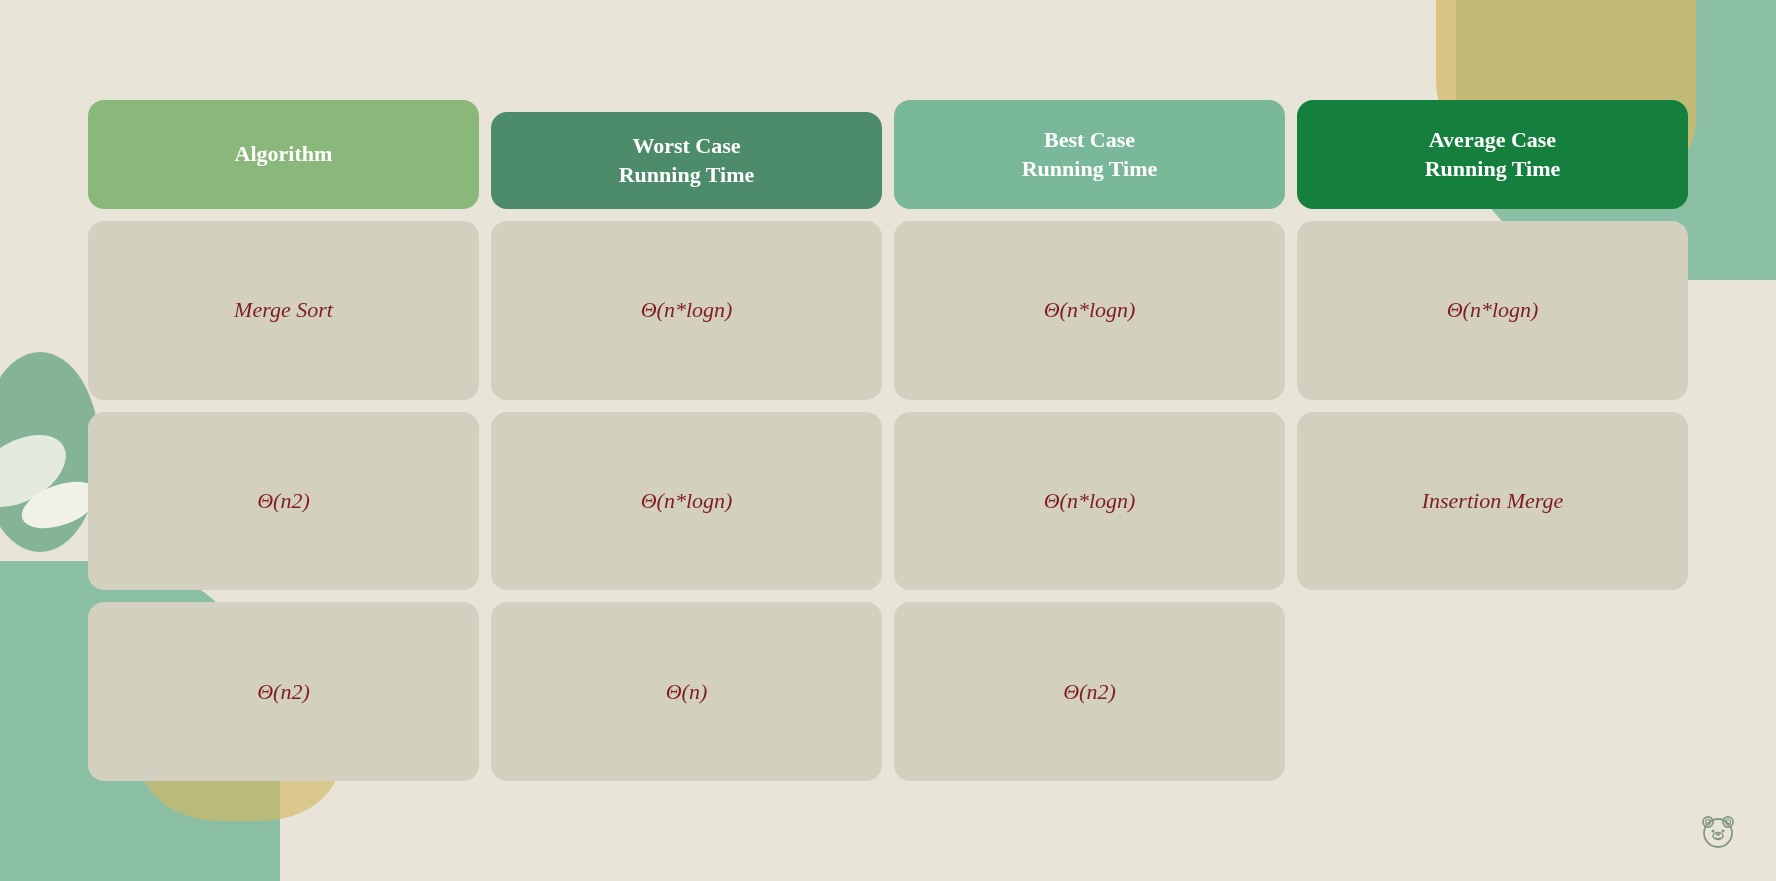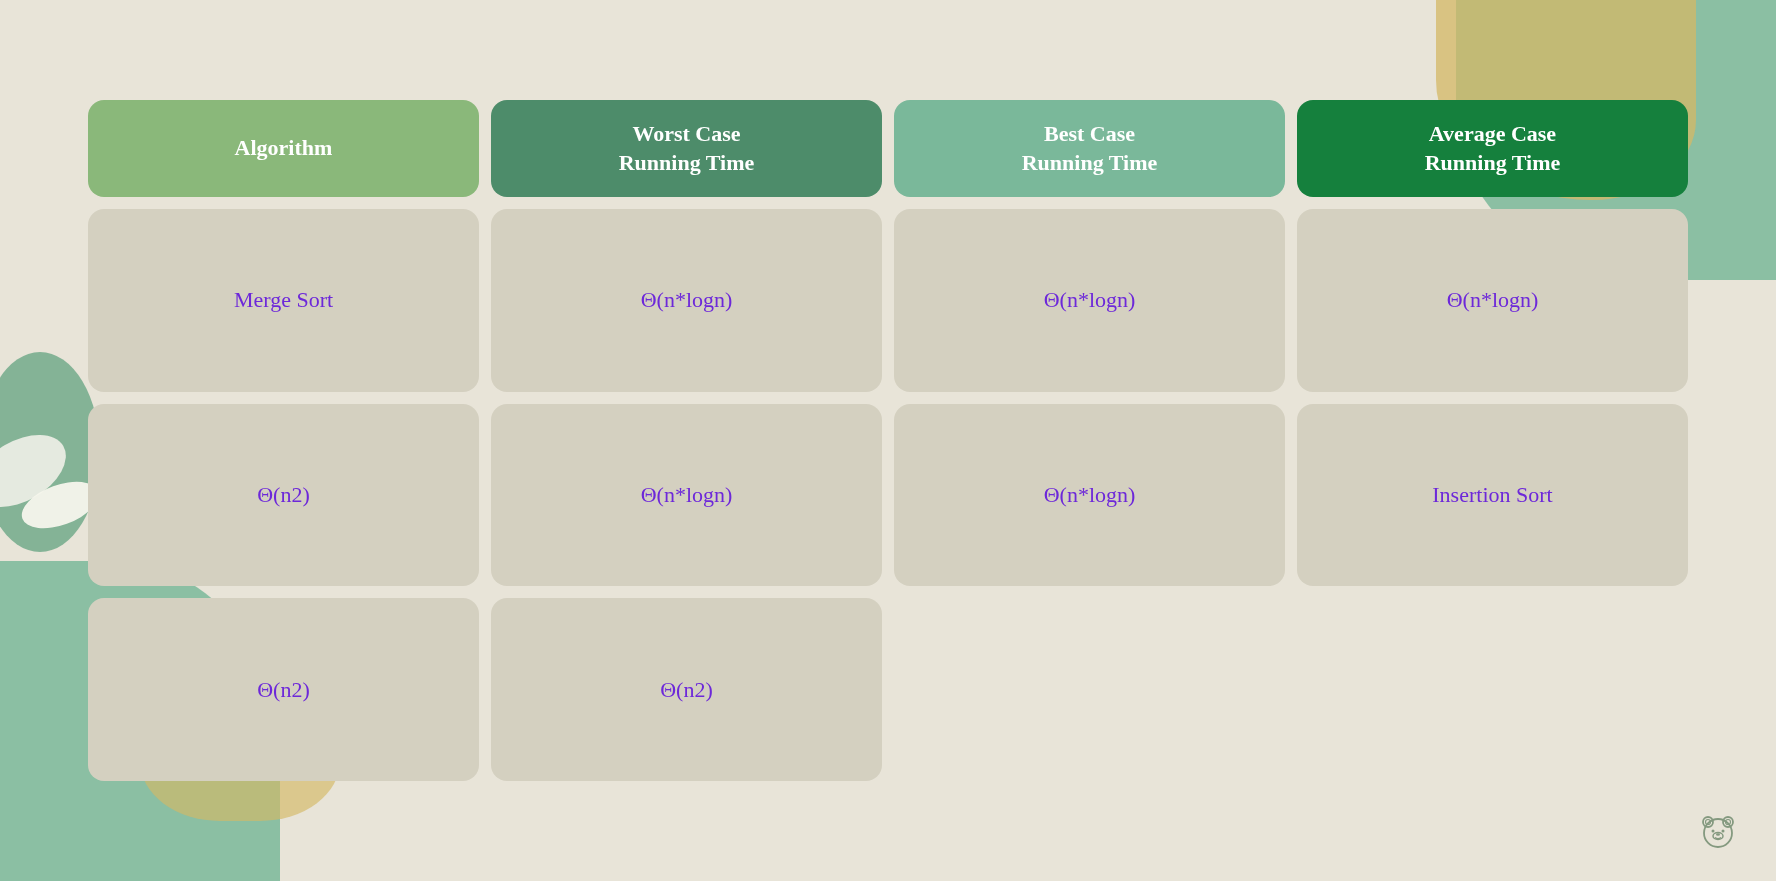--- a/index.html
+++ b/index.html
@@ -131,22 +131,23 @@
       background: #d4d0c0;
       border-radius: 16px;
       display: flex;
       align-items: center;
       justify-content: center;
       padding: 20px 24px;
       text-align: center;
     }
 
     .data-cell span {
-      color: #6d28d9;
+      color: #7f1d1d;
       font-size: 22px;
+      font-style: italic;
     }
 
     
     .bear-icon {
       position: absolute;
       bottom: 28px;
       right: 36px;
       width: 44px;
       height: 44px;
       opacity: 0.7;
@@ -167,21 +168,21 @@
 <div class="bg-shape bg-yellow-bottom-left"></div>
 <div class="bg-shape bg-green-left-leaf"></div>
 <div class="bg-shape bg-white-leaf"></div>
 
 <div class="table-container">
   <div class="table-grid">
 
     <div class="header-cell" style="background:#8ab87a;">
       <span>Algorithm</span>
     </div>
-    <div class="header-cell" style="background:#4d8c6a;">
+    <div class="header-cell" style="background:#4d8c6a;margin-top:12px;">
       <span>Worst Case<br>Running Time</span>
     </div>
     <div class="header-cell" style="background:#7ab89a;">
       <span>Best Case<br>Running Time</span>
     </div>
     <div class="header-cell" style="background:#15803d;">
       <span>Average Case<br>Running Time</span>
     </div>
 
     <div class="data-cell">
@@ -201,24 +202,27 @@
       <span>Θ(n2)</span>
     </div>
     <div class="data-cell">
       <span>Θ(n*logn)</span>
     </div>
     <div class="data-cell">
       <span>Θ(n*logn)</span>
     </div>
 
     <div class="data-cell">
-      <span>Insertion Sort</span>
+      <span>Insertion Merge</span>
     </div>
     <div class="data-cell">
       <span>Θ(n2)</span>
+    </div>
+    <div class="data-cell">
+      <span>Θ(n)</span>
     </div>
     <div class="data-cell">
       <span>Θ(n2)</span>
     </div>
 
   </div>
 </div>
 
 <div class="bear-icon">
   <svg viewBox="0 0 44 44" xmlns="http://www.w3.org/2000/svg">

